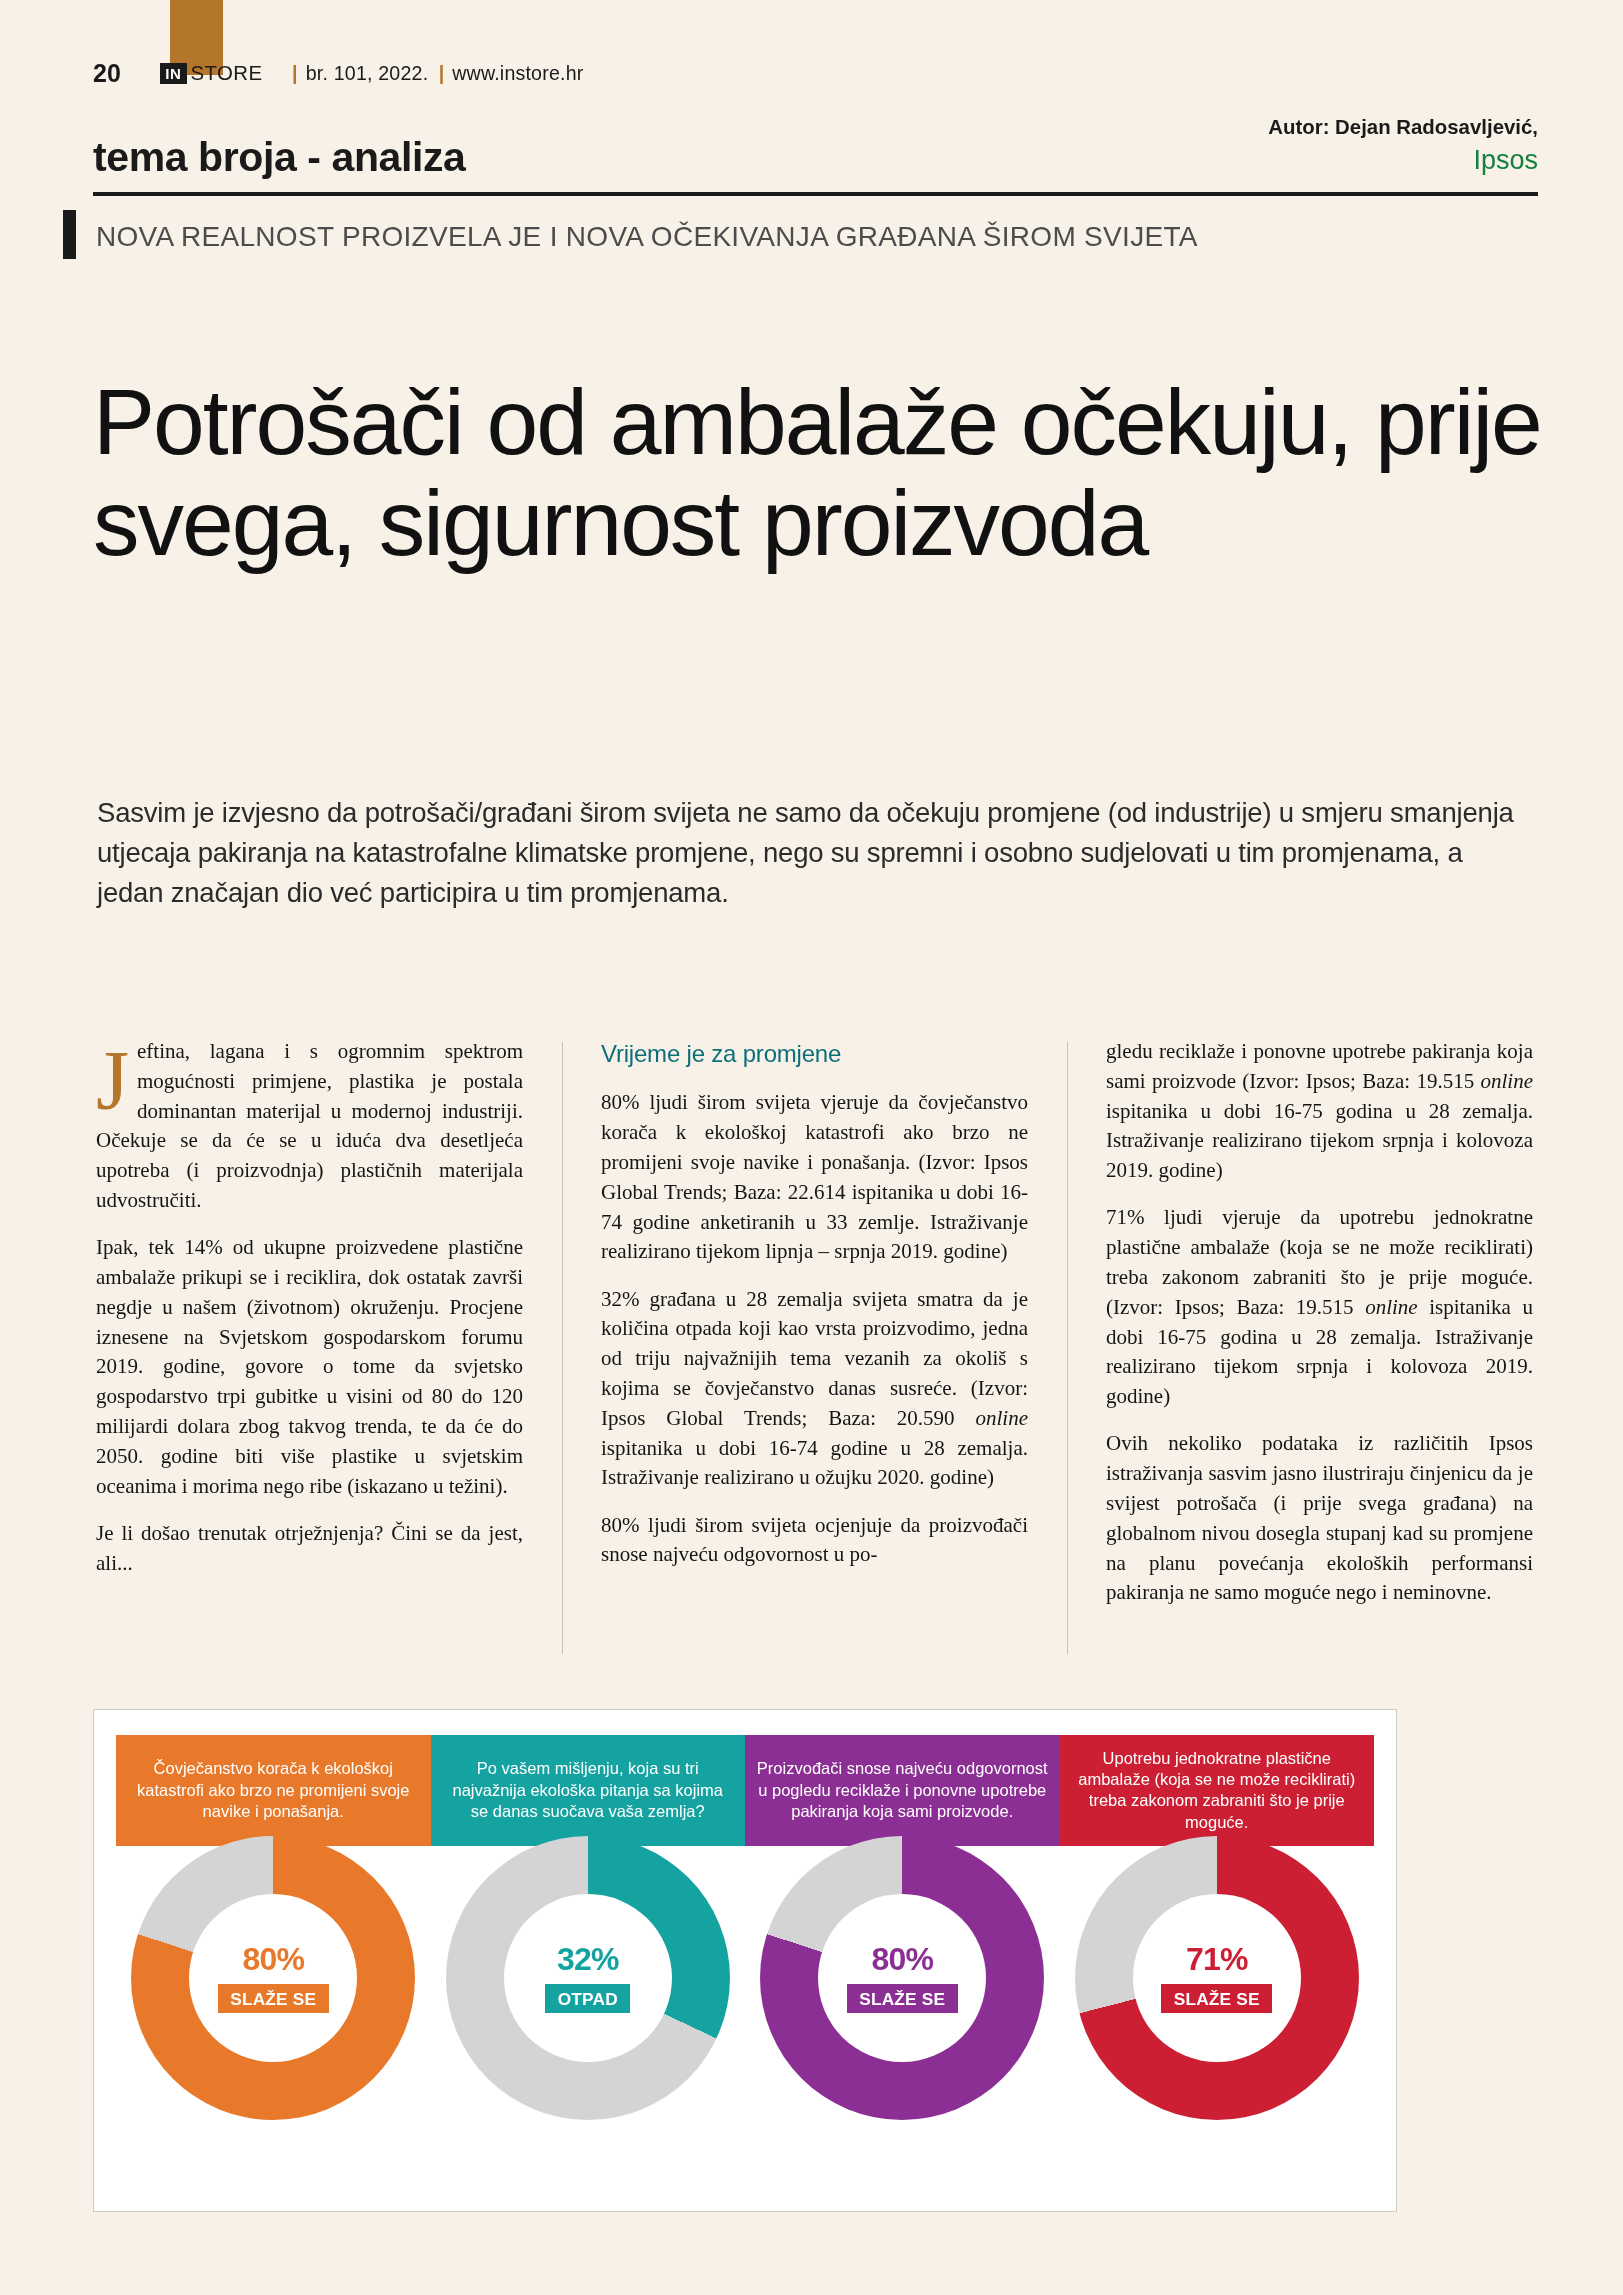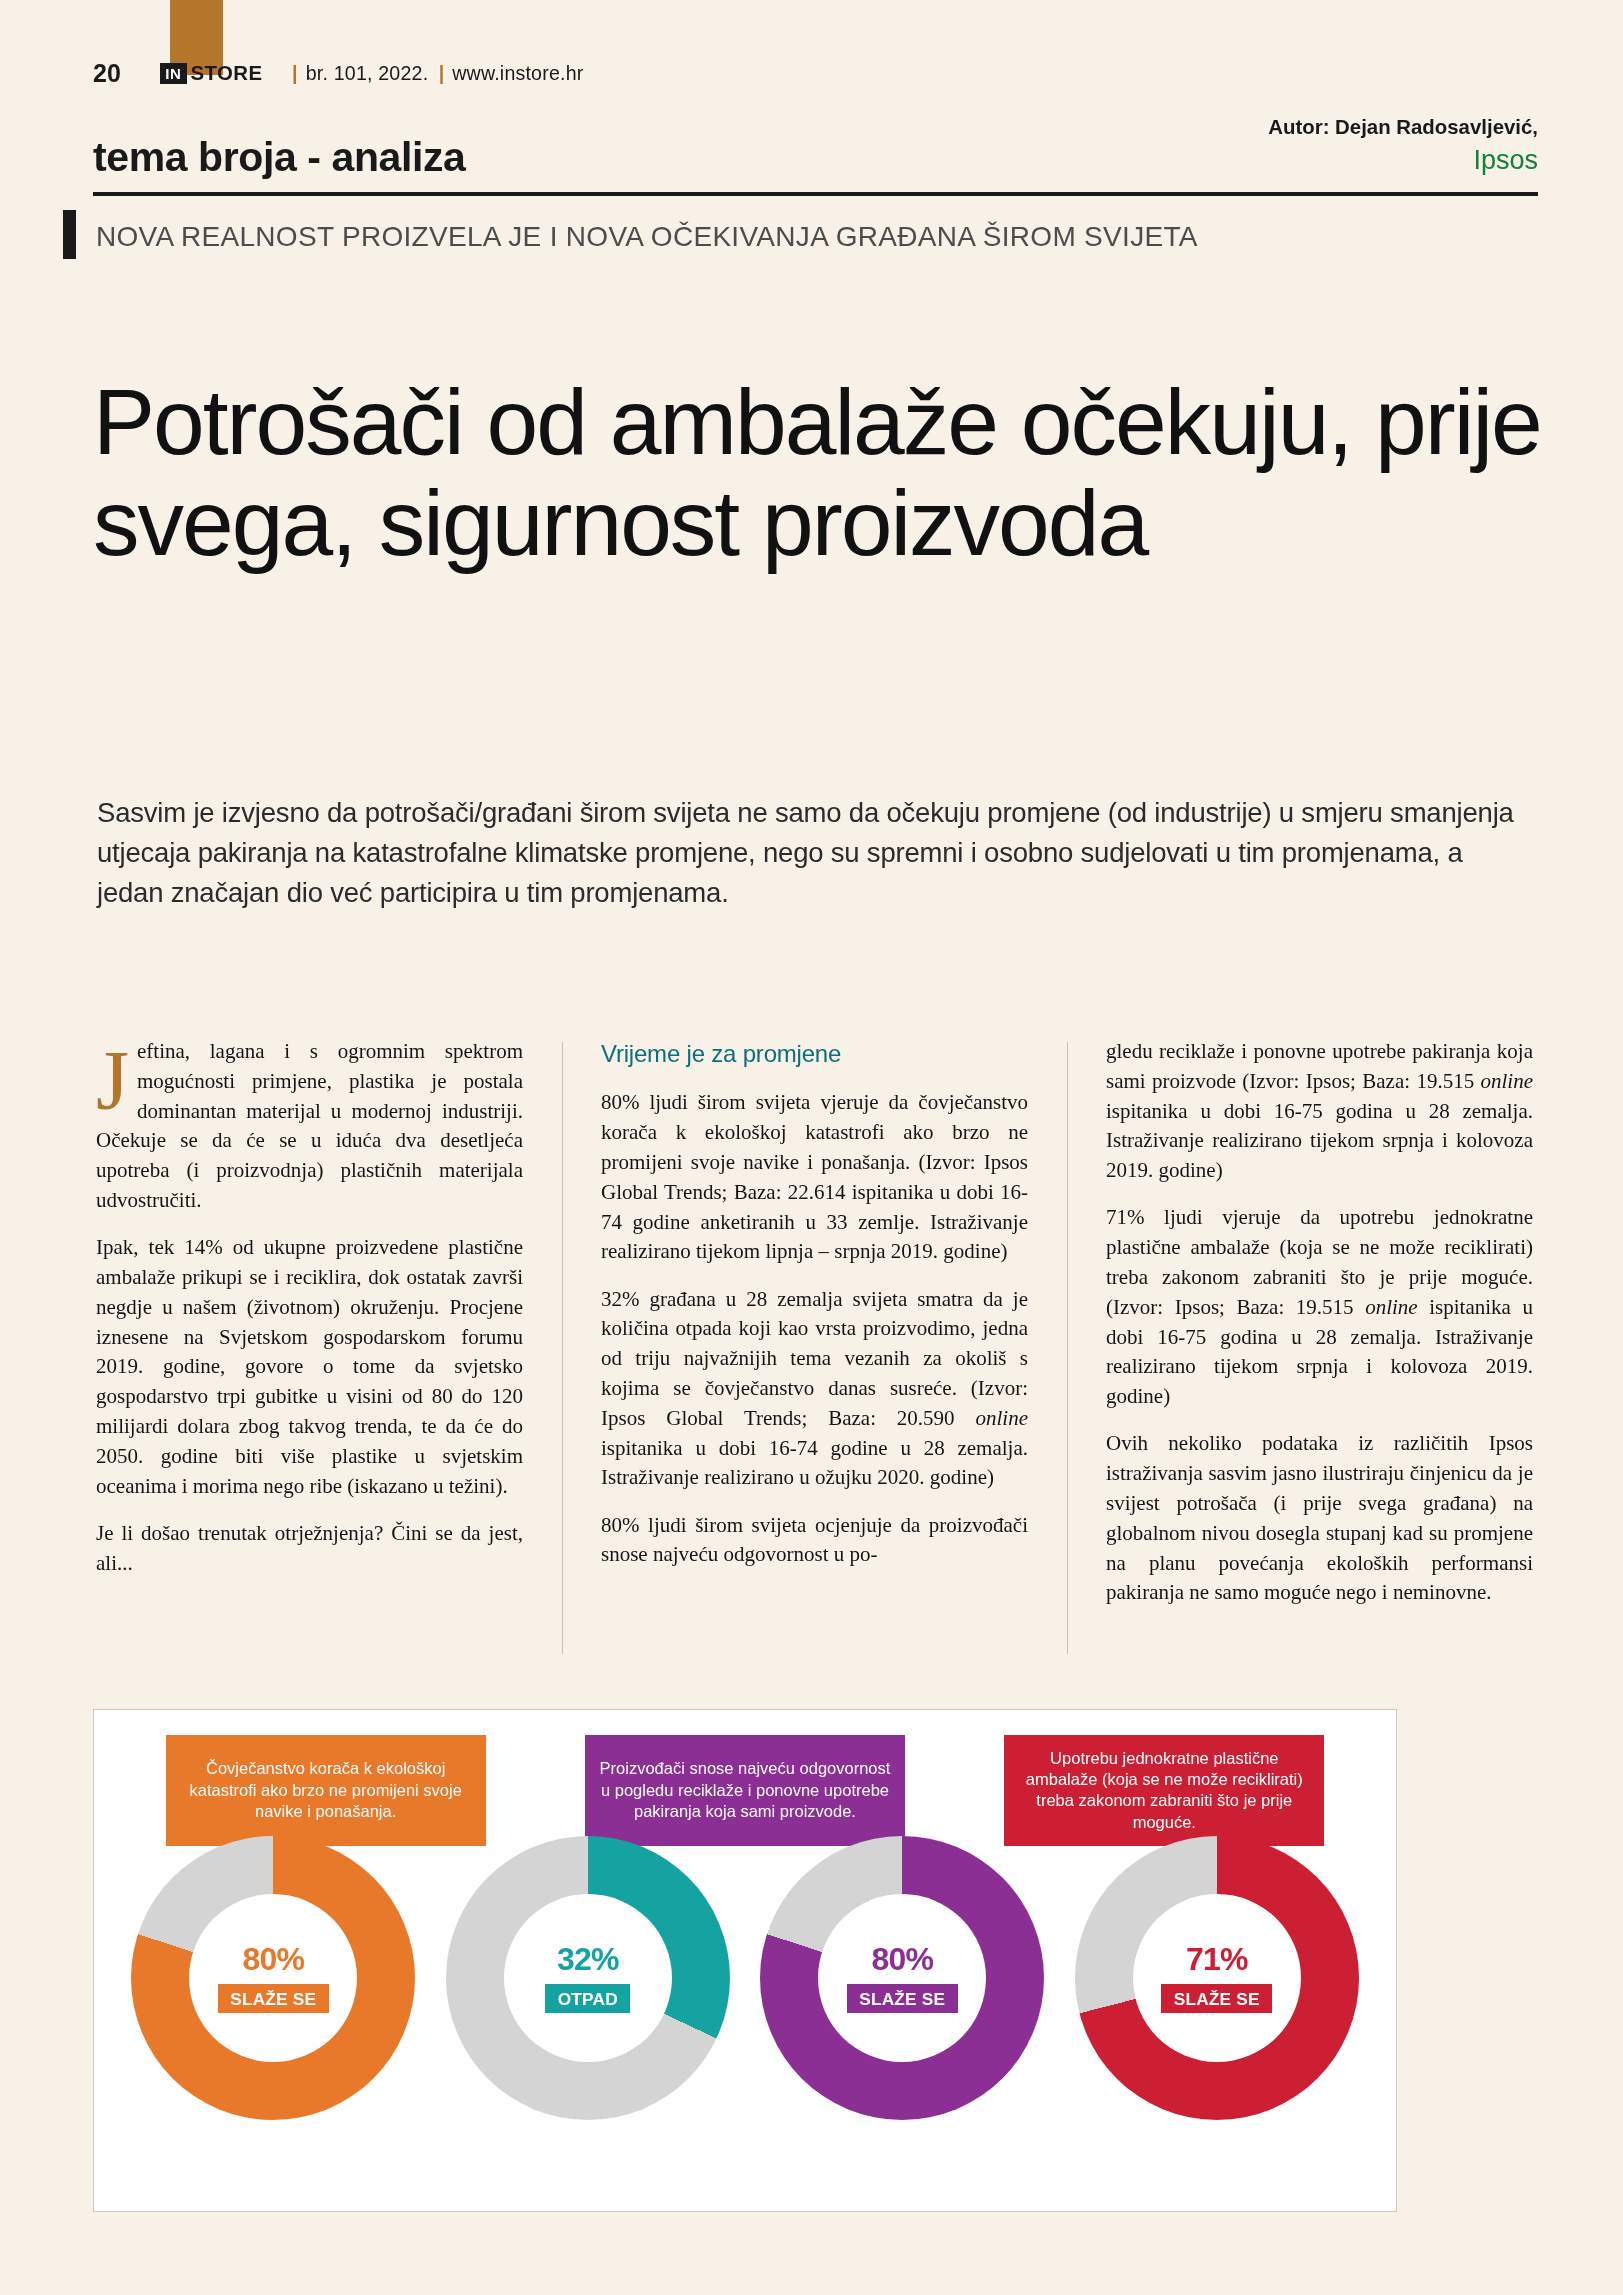--- a/index.html
+++ b/index.html
@@ -56,21 +56,21 @@
     color: #ffffff;
     font-size: 15px;
     font-weight: bold;
     padding: 3.9px 5.5px 3.1px 5.5px;
     letter-spacing: 0.4px;
     line-height: 1;
   }
   .logo-store {
     color: #1a1a1a;
     font-size: 20.4px;
-    font-weight: bold;
+    font-weight: normal;
     letter-spacing: 0.4px;
     margin-left: 3.9px;
     line-height: 1;
   }
   .topmeta {
     font-size: 19.6px;
     color: #1a1a1a;
     margin-left: 14px;
     letter-spacing: 0.2px;
   }
@@ -353,20 +353,21 @@
       <p>71% ljudi vjeruje da upotrebu jednokratne plastične ambalaže (koja se ne može reciklirati) treba zakonom zabraniti što je prije moguće. (Izvor: Ipsos; Baza: 19.515 <span class="it">online</span> ispitanika u dobi 16-75 godina u 28 zemalja. Istraživanje realizirano tijekom srpnja i kolovoza 2019. godine)</p>
       <p>Ovih nekoliko podataka iz različitih Ipsos istraživanja sasvim jasno ilustriraju činjenicu da je svijest potrošača (i prije svega građana) na globalnom nivou dosegla stupanj kad su promjene na planu povećanja ekoloških performansi pakiranja ne samo moguće nego i neminovne.</p>
     </div>
 
   </div>
 
   <div class="info">
 
     <div class="chips">
       <div class="chip" id="chip0" style="background: rgb(232, 121, 42);">Čovječanstvo korača k ekološkoj katastrofi ako brzo ne promijeni svoje navike i ponašanja.</div>
+      <div class="chip" id="chip1" style="background: rgb(20, 163, 160);">Po vašem mišljenju, koja su tri najvažnija ekološka pitanja sa kojima se danas suočava vaša zemlja?</div>
       <div class="chip" id="chip2" style="background: rgb(140, 47, 148);">Proizvođači snose najveću odgovornost u pogledu reciklaže i ponovne upotrebe pakiranja koja sami proizvode.</div>
       <div class="chip" id="chip3" style="background: rgb(204, 31, 51);">Upotrebu jednokratne plastične ambalaže (koja se ne može reciklirati) treba zakonom zabraniti što je prije moguće.</div>
     </div>
 
     <div class="donuts">
 
       <div class="donut-wrap">
         <div class="donut" id="donut0" style="background: conic-gradient(rgb(232, 121, 42) 0deg, rgb(232, 121, 42) 288deg, rgb(212, 212, 212) 288deg, rgb(212, 212, 212) 360deg);">
           <div class="hole">
             <div class="pct" id="pct0" style="color: rgb(232, 121, 42);">80%</div>

